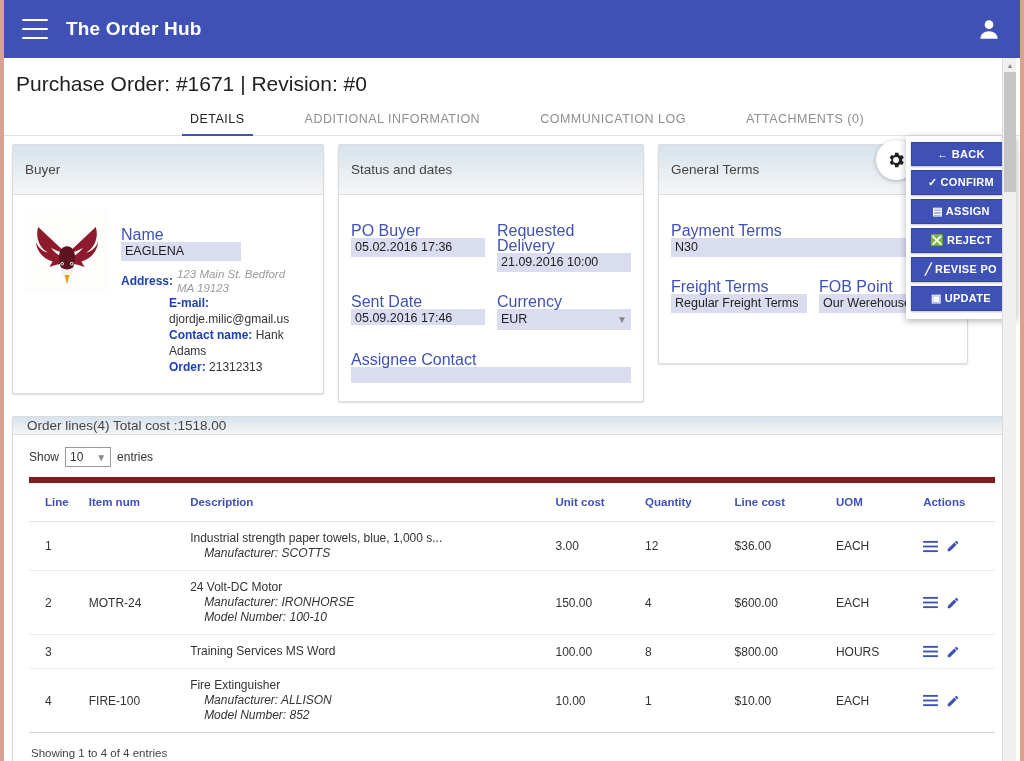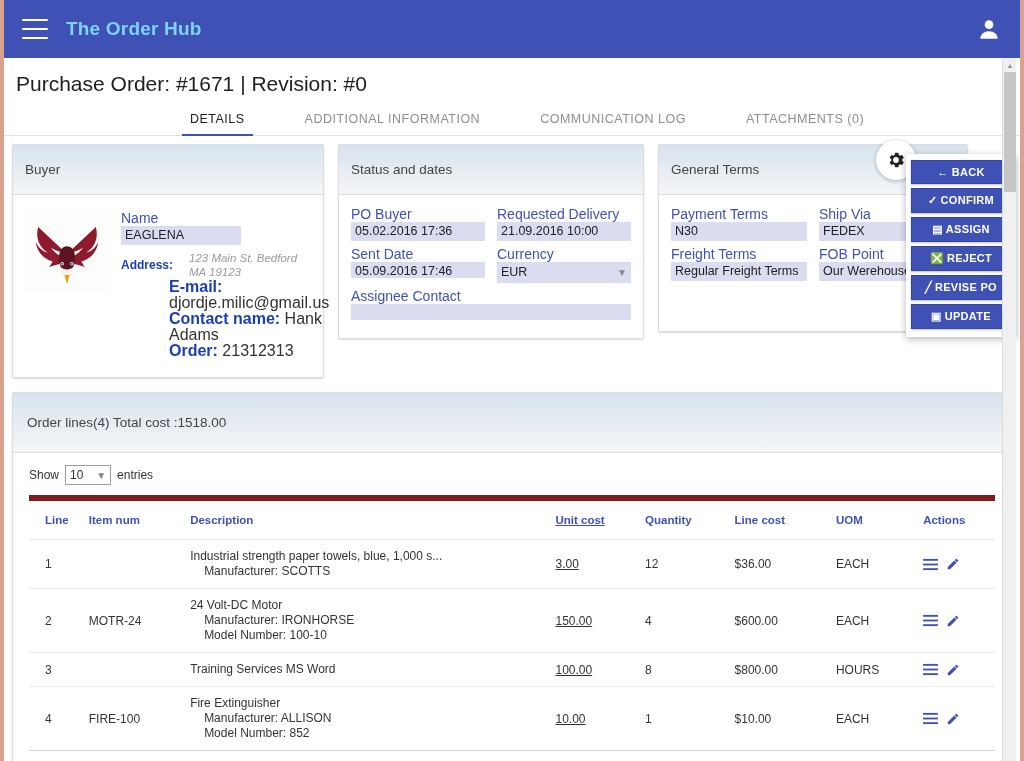--- a/index.html
+++ b/index.html
@@ -32,21 +32,21 @@
     z-index: 30;
   }
   .hamburger {
     width: 26px; height: 20px;
     display: flex; flex-direction: column; justify-content: space-between;
     cursor: pointer;
     margin-right: 18px;
   }
   .hamburger span { display: block; height: 2px; background: #ffffff; border-radius: 1px; }
   .brand {
-    color: #7dd3fc;
+    color: #ffffff;
     font-size: 19px;
     font-weight: bold;
     letter-spacing: .2px;
   }
   .nav-spacer { flex: 1; }
   .avatar-icon { width: 26px; height: 26px; cursor: pointer; }
 
   
   .page {
     position: relative;
@@ -96,21 +96,21 @@
     width: 40px; height: 40px;
     background: #fff;
     border-radius: 20px;
     box-shadow: 0 1px 4px rgba(0,0,0,.28);
     display: flex; align-items: center; justify-content: center;
     cursor: pointer;
     z-index: 22;
   }
   .action-panel {
     position: absolute;
-    right: 4px; top: 96px;
+    right: 4px; top: 78px;
     width: 110px;
     background: #ffffff;
     box-shadow: 0 2px 7px rgba(0,0,0,.3);
     padding: 6px 5px 8px 5px;
     z-index: 25;
   }
   .action-btn {
     display: block;
     width: 100%;
     background: #3f51b5;
@@ -160,44 +160,45 @@
   .buyer-body { display: flex; gap: 12px; padding: 14px 12px 18px 12px; }
   .buyer-logo {
     width: 84px; height: 84px;
     flex: 0 0 84px;
     background: #fdfdfb;
     display: flex; align-items: center; justify-content: center;
   }
   .buyer-info { flex: 1; font-size: 12px; color: #333; padding-top: 2px; }
   .fld-label {
     color: #3f51b5;
-    font-size: 14px;
+    font-size: 16px;
     line-height: 15px;
+    margin-top: 16px;
   }
   .fld-box {
     background: #dadcf0;
     font-size: 12.5px;
     color: #222;
     padding: 2px 4px;
     height: 19px;
     line-height: 15px;
     margin-bottom: 6px;
     overflow: hidden;
     white-space: nowrap;
   }
   .buyer-name-box { width: 120px; }
-  .kv { font-size: 16px; line-height: 16px; color: #333; padding-left: 48px; }
+  .kv { font-size: 12px; line-height: 16px; color: #333; padding-left: 48px; }
   .kv b { color: #1a3fb5; }
   .addr-line {
     font-style: italic;
     color: #9a9a9a;
     font-size: 11.5px;
     line-height: 14px;
   }
-  .addr-row { display: flex; align-items: flex-start; gap: 16px; }
+  .addr-row { display: flex; align-items: flex-start; gap: 4px; }
   .addr-row b { color: #1a3fb5; white-space: nowrap; padding-top: 7px; font-size: 12px;}
 
   
   .grid2 { display: flex; gap: 12px; }
   .grid2 > div { flex: 1; min-width: 0; }
   .full { width: 100%; }
   .select-box {
     background: #dadcf0;
     font-size: 12.5px;
     color: #222;
@@ -215,21 +216,21 @@
   .lines-panel {
     margin: 14px 8px 0 8px;
     background: #fff;
     border: 1px solid #dcdcdc;
     border-radius: 2px;
     box-shadow: 0 1px 2px rgba(0,0,0,.14);
   }
   .lines-head {
     background: linear-gradient(to bottom, #d6e3ee 0%, #e9eef2 60%, #f4f6f7 100%);
     border-bottom: 1px solid #dcdcdc;
-    padding: 22px 14px;
+    padding: 1px 14px;
     font-size: 13.5px; color: #444;
   }
   .lines-body { padding: 12px 16px 14px 16px; }
   .show-entries {
     font-size: 12px; color: #333;
     display: flex; align-items: center; gap: 6px;
     margin-bottom: 10px;
   }
   .mini-select {
     background: #fff;
@@ -260,27 +261,27 @@
   table.lines td {
     padding: 9px 6px;
     color: #333;
     border-bottom: 1px solid #ececec;
     vertical-align: middle;
   }
   table.lines tr:last-child td { border-bottom: none; }
   .col-line  { width: 44px; padding-left: 16px !important; }
   .col-item  { width: 86px; }
   .col-desc  { width: 310px; }
-  .col-unit  { width: 76px; text-decoration: underline; }
+  .col-unit  { width: 76px; }
   .col-qty   { width: 76px; }
   .col-lcost { width: 86px; }
   .col-uom   { width: 74px; }
   .col-act   { width: 66px; }
   .desc-main { line-height: 15px; }
-  .desc-sub  { line-height: 15px; padding-left: 14px; }
+  .desc-sub  { line-height: 15px; padding-left: 14px; font-style: italic; }
   .row-actions { display: flex; gap: 8px; align-items: center; cursor: pointer; }
   .showing {
     font-size: 11.5px; color: #444;
     padding: 14px 2px 2px 2px;
   }
 
   
   .bottom-row {
     display: flex;
     gap: 14px;
@@ -434,24 +435,20 @@
         </div>
       </div>
 
       <div class="card c-terms">
         <div class="card-head">General Terms</div>
         <div class="card-body" style="padding-bottom:44px;">
           <div class="grid2">
             <div>
               <div class="fld-label">Payment Terms</div>
               <div class="fld-box">N30</div>
-            </div>
-            <div>
-              <div class="fld-label">Ship Via</div>
-              <div class="fld-box">FEDEX</div>
             </div>
           </div>
           <div class="grid2">
             <div>
               <div class="fld-label">Freight Terms</div>
               <div class="fld-box">Regular Freight Terms</div>
             </div>
             <div>
               <div class="fld-label">FOB Point</div>
               <div class="fld-box">Our Werehouse</div>

